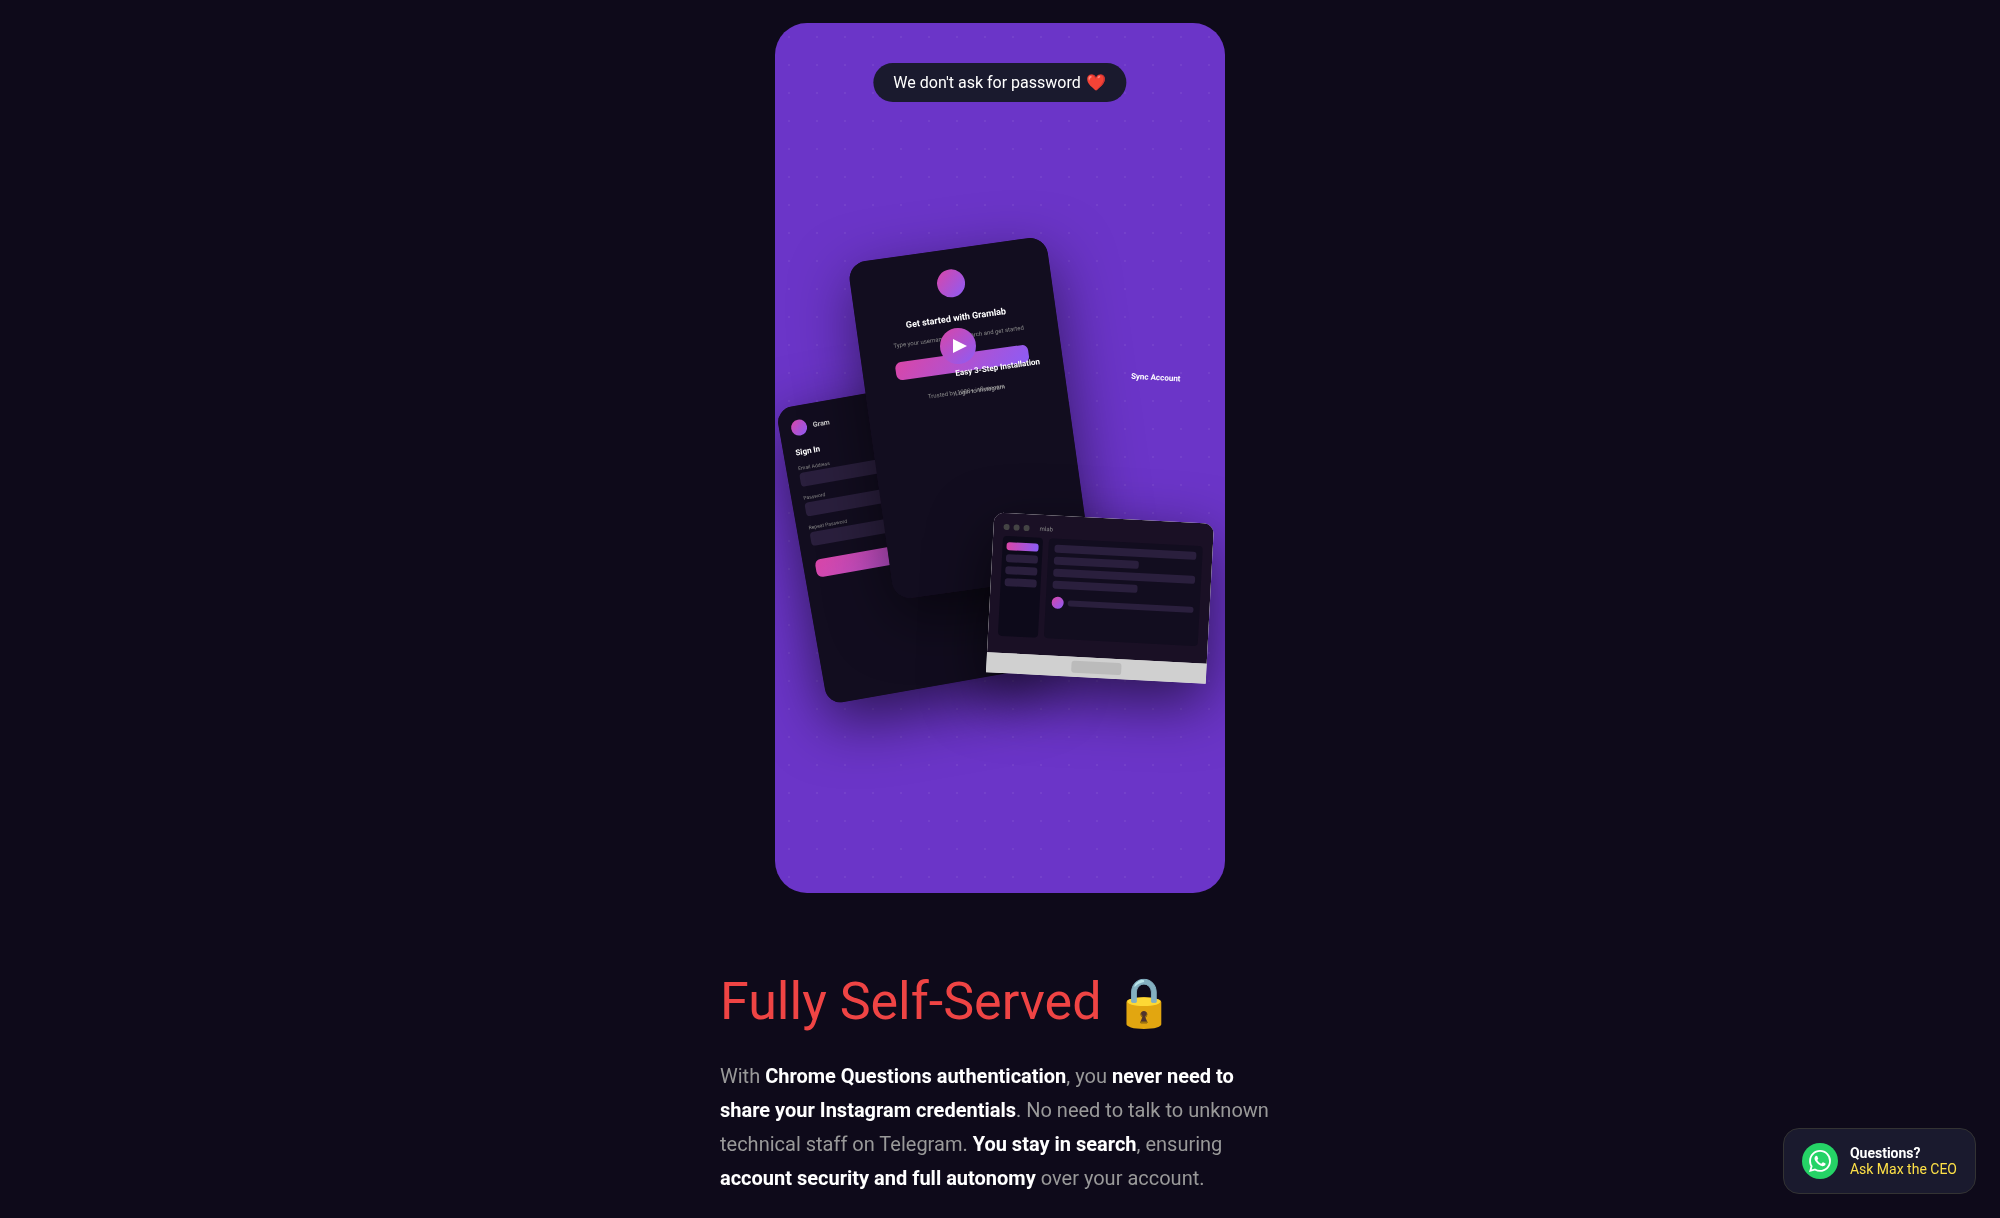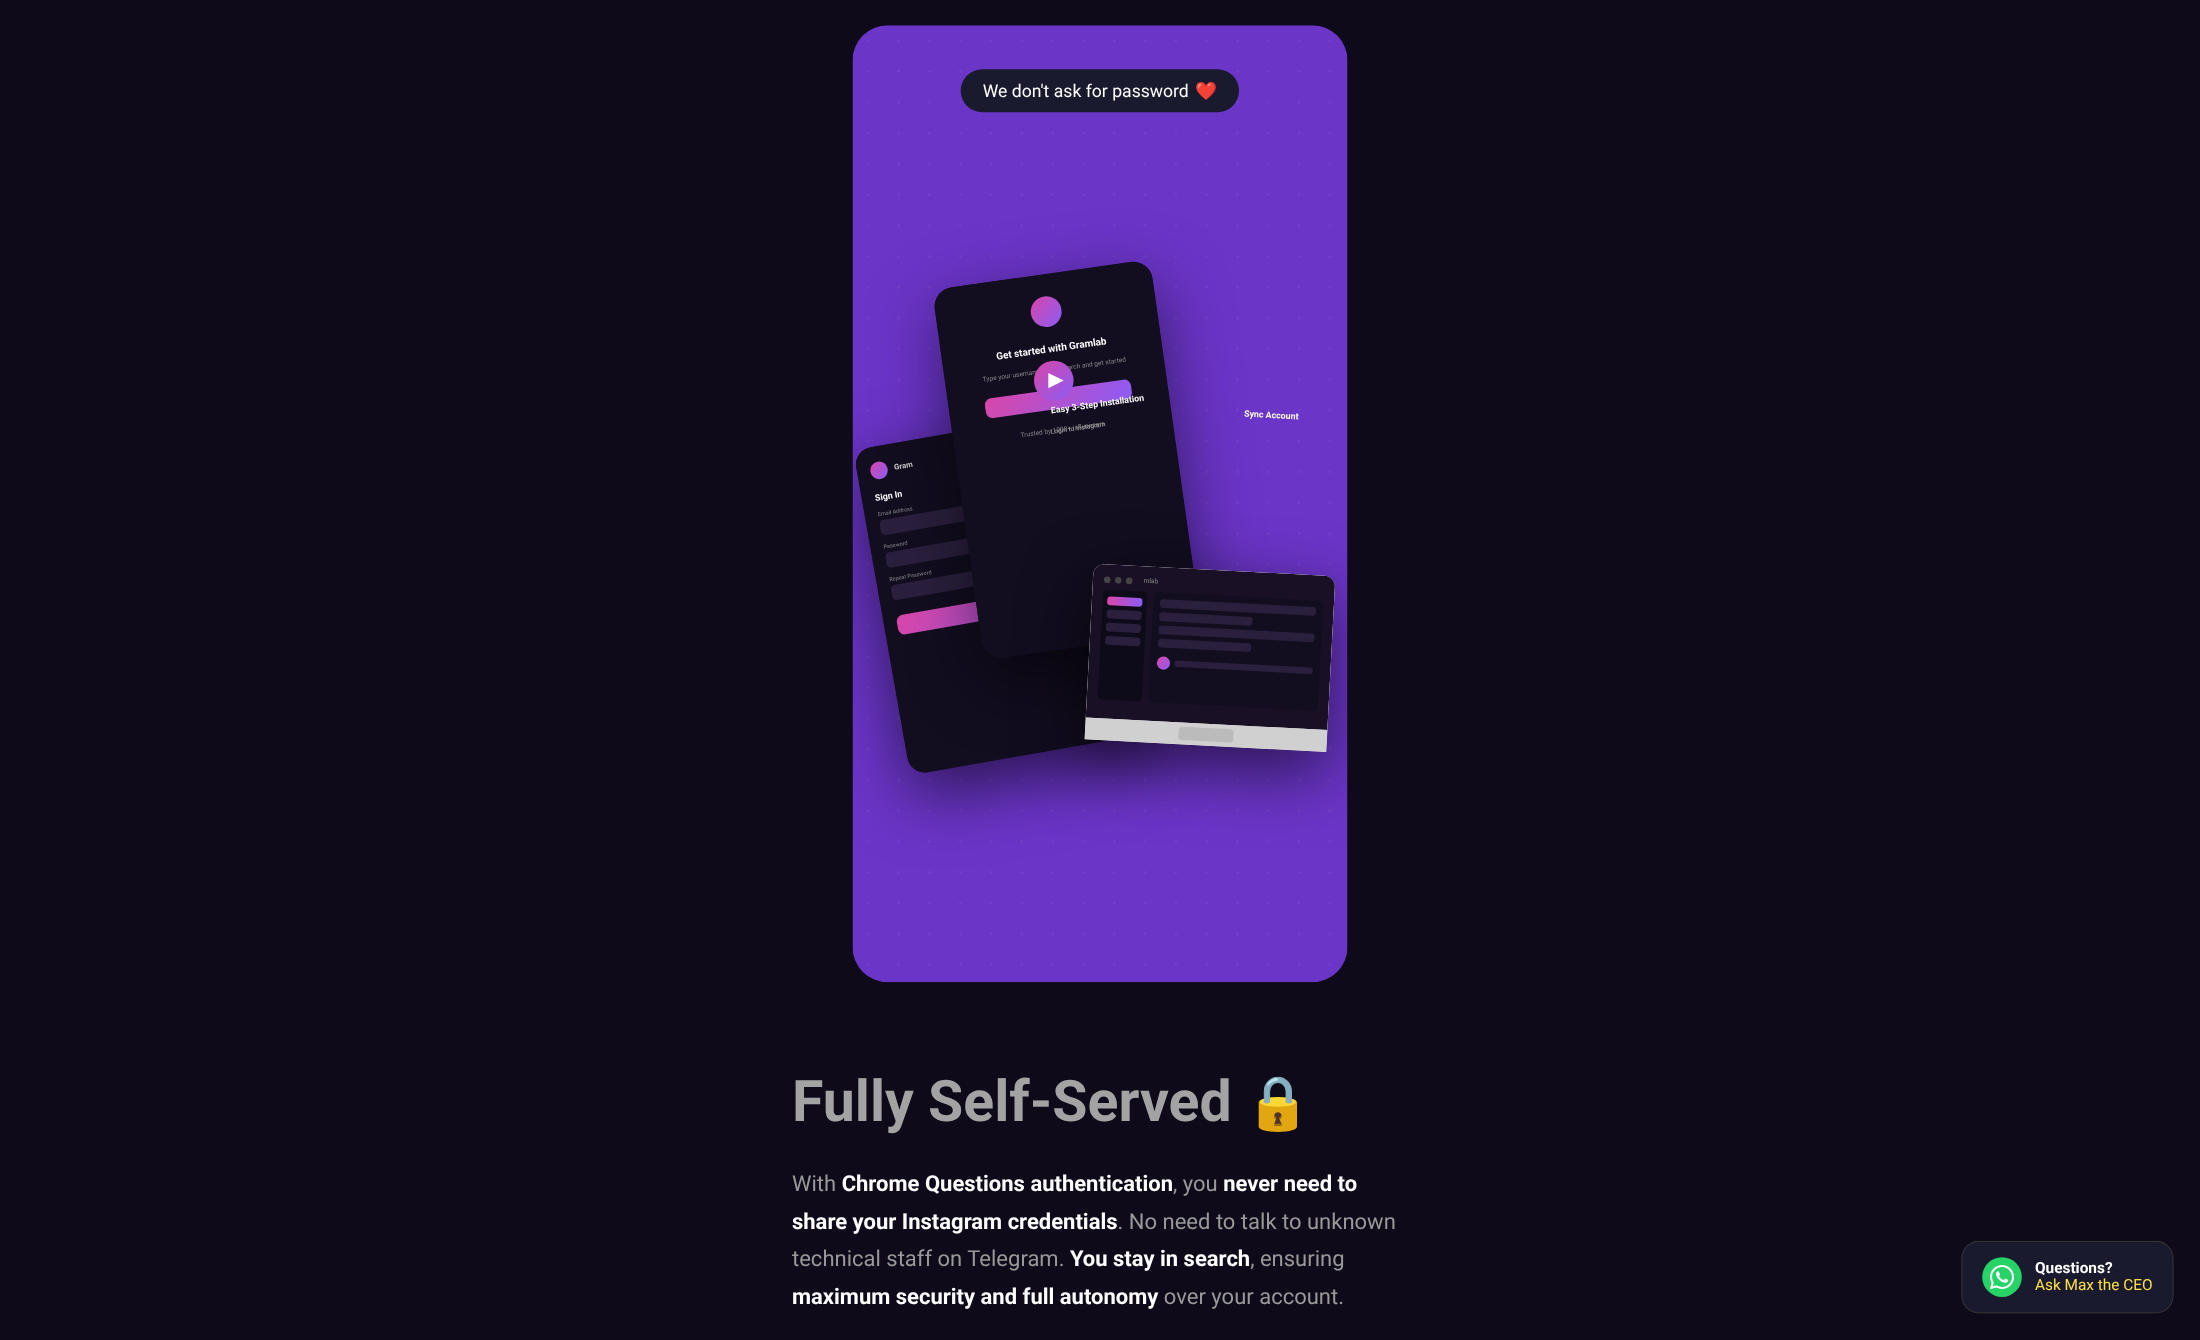--- a/index.html
+++ b/index.html
@@ -329,22 +329,22 @@
     }
 
     
     .right-panel {
       max-width: 560px;
       flex-shrink: 0;
     }
 
     .heading {
       font-size: 52px;
-      font-weight: 700;
-      color: #a3a3a3;
+      font-weight: 400;
+      color: #ef4444;
       margin-bottom: 29px;
       line-height: 1.1;
     }
 
     .heading-lock {
       display: inline;
       font-size: 48px;
     }
 
     .description {
@@ -494,21 +494,21 @@
   </div>
 
   <div class="right-panel">
 
     <div class="heading">
       <span>Fully Self-Served</span>
       <span class="heading-lock"> 🔒</span>
     </div>
 
     <p class="description">
-      With <strong>Chrome Questions authentication</strong>, you <strong>never need to share your Instagram credentials</strong>. No need to talk to unknown technical staff on Telegram. <strong>You stay in search</strong>, ensuring <strong>maximum security and full autonomy</strong> over your account.
+      With <strong>Chrome Questions authentication</strong>, you <strong>never need to share your Instagram credentials</strong>. No need to talk to unknown technical staff on Telegram. <strong>You stay in search</strong>, ensuring <strong>account security and full autonomy</strong> over your account.
     </p>
 
   </div>
 
 </div>
 
 <div class="chat-widget">
   <div class="whatsapp-icon">
     <svg width="22" height="22" viewBox="0 0 24 24" fill="white">
       <path d="M17.472 14.382c-.297-.149-1.758-.867-2.03-.967-.273-.099-.471-.148-.67.15-.197.297-.767.966-.94 1.164-.173.199-.347.223-.644.075-.297-.15-1.255-.463-2.39-1.475-.883-.788-1.48-1.761-1.653-2.059-.173-.297-.018-.458.13-.606.134-.133.298-.347.446-.52.149-.174.198-.298.298-.497.099-.198.05-.371-.025-.52-.075-.149-.669-1.612-.916-2.207-.242-.579-.487-.5-.669-.51-.173-.008-.371-.01-.57-.01-.198 0-.52.074-.792.372-.272.297-1.04 1.016-1.04 2.479 0 1.462 1.065 2.875 1.213 3.074.149.198 2.096 3.2 5.077 4.487.709.306 1.262.489 1.694.625.712.227 1.36.195 1.871.118.571-.085 1.758-.719 2.006-1.413.248-.694.248-1.289.173-1.413-.074-.124-.272-.198-.57-.347m-5.421 7.403h-.004a9.87 9.87 0 01-5.031-1.378l-.361-.214-3.741.982.998-3.648-.235-.374a9.86 9.86 0 01-1.51-5.26c.001-5.45 4.436-9.884 9.888-9.884 2.64 0 5.122 1.03 6.988 2.898a9.825 9.825 0 012.893 6.994c-.003 5.45-4.437 9.884-9.885 9.884m8.413-18.297A11.815 11.815 0 0012.05 0C5.495 0 .16 5.335.157 11.892c0 2.096.547 4.142 1.588 5.945L.057 24l6.305-1.654a11.882 11.882 0 005.683 1.448h.005c6.554 0 11.89-5.335 11.893-11.893a11.821 11.821 0 00-3.48-8.413z"></path>

